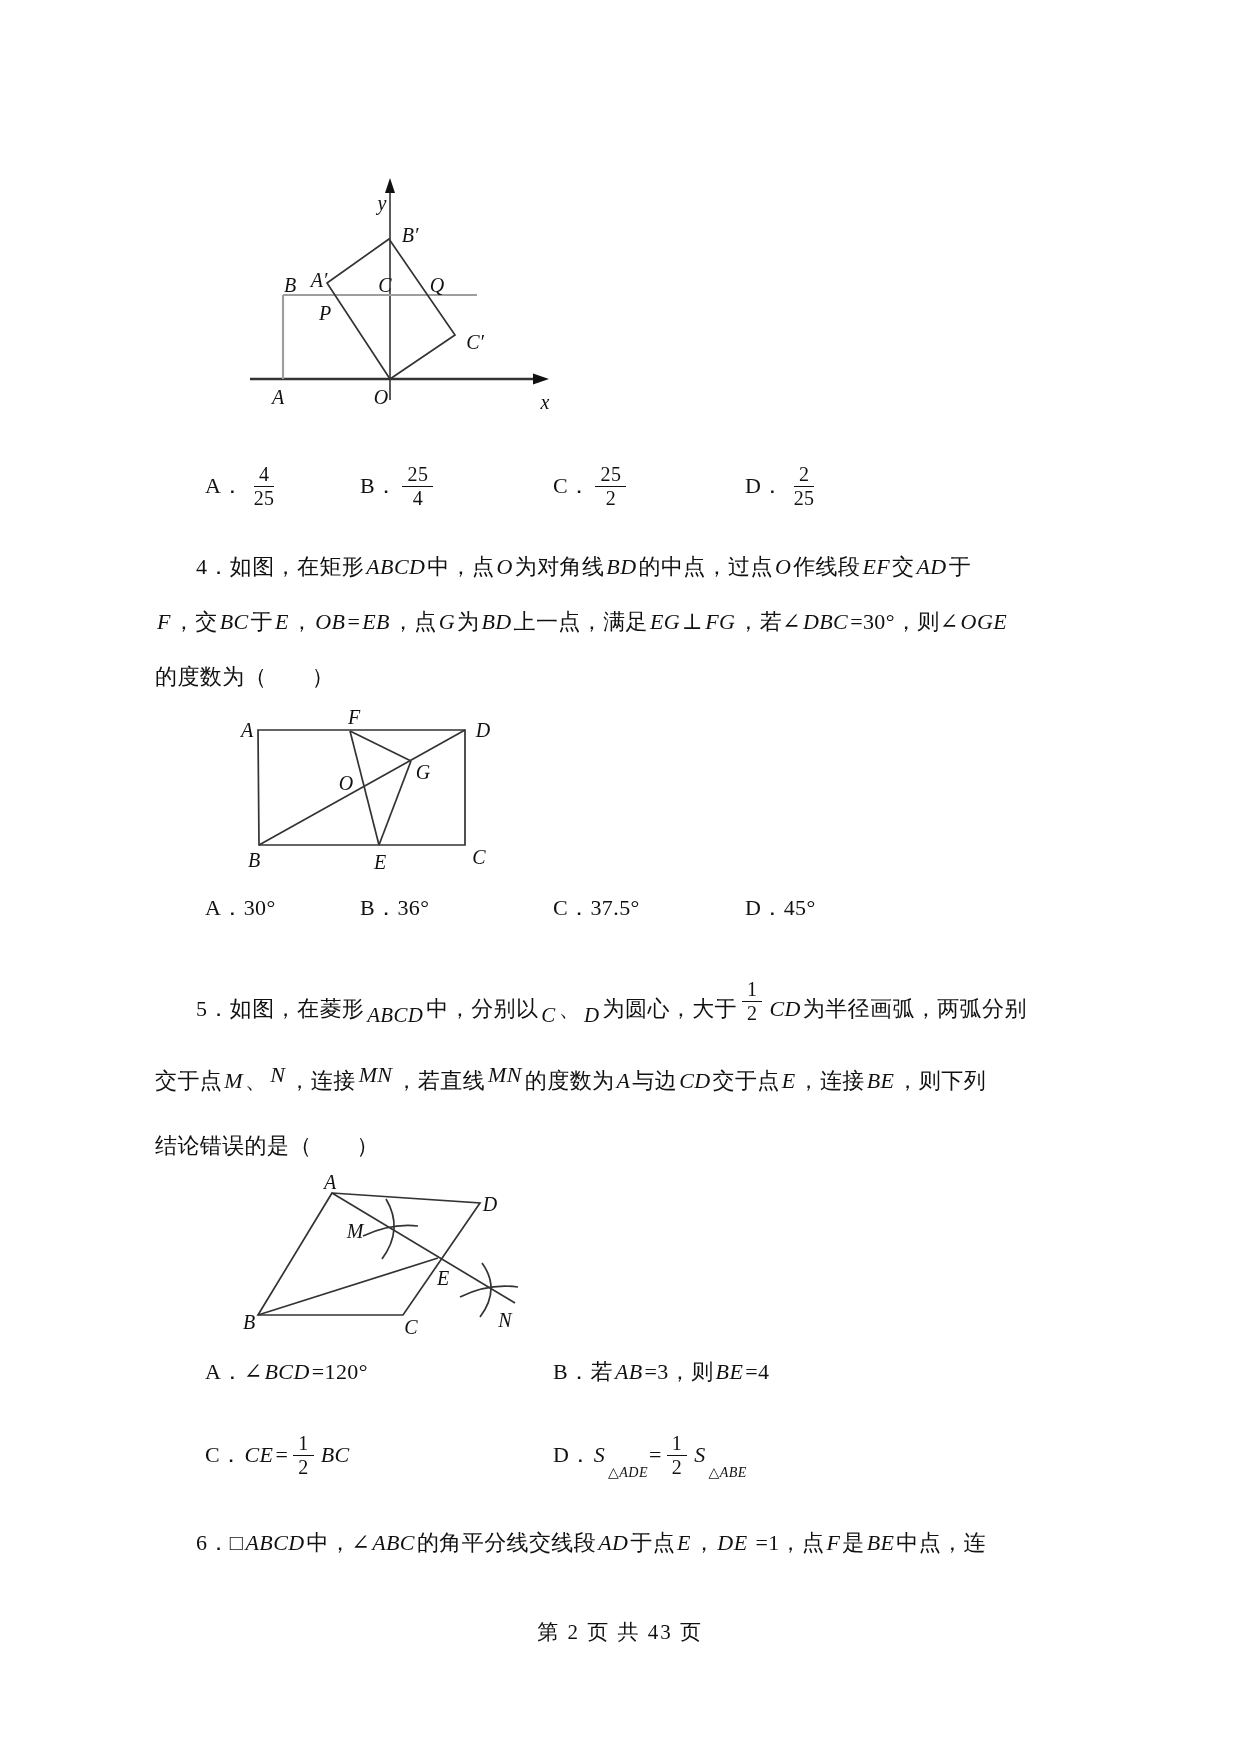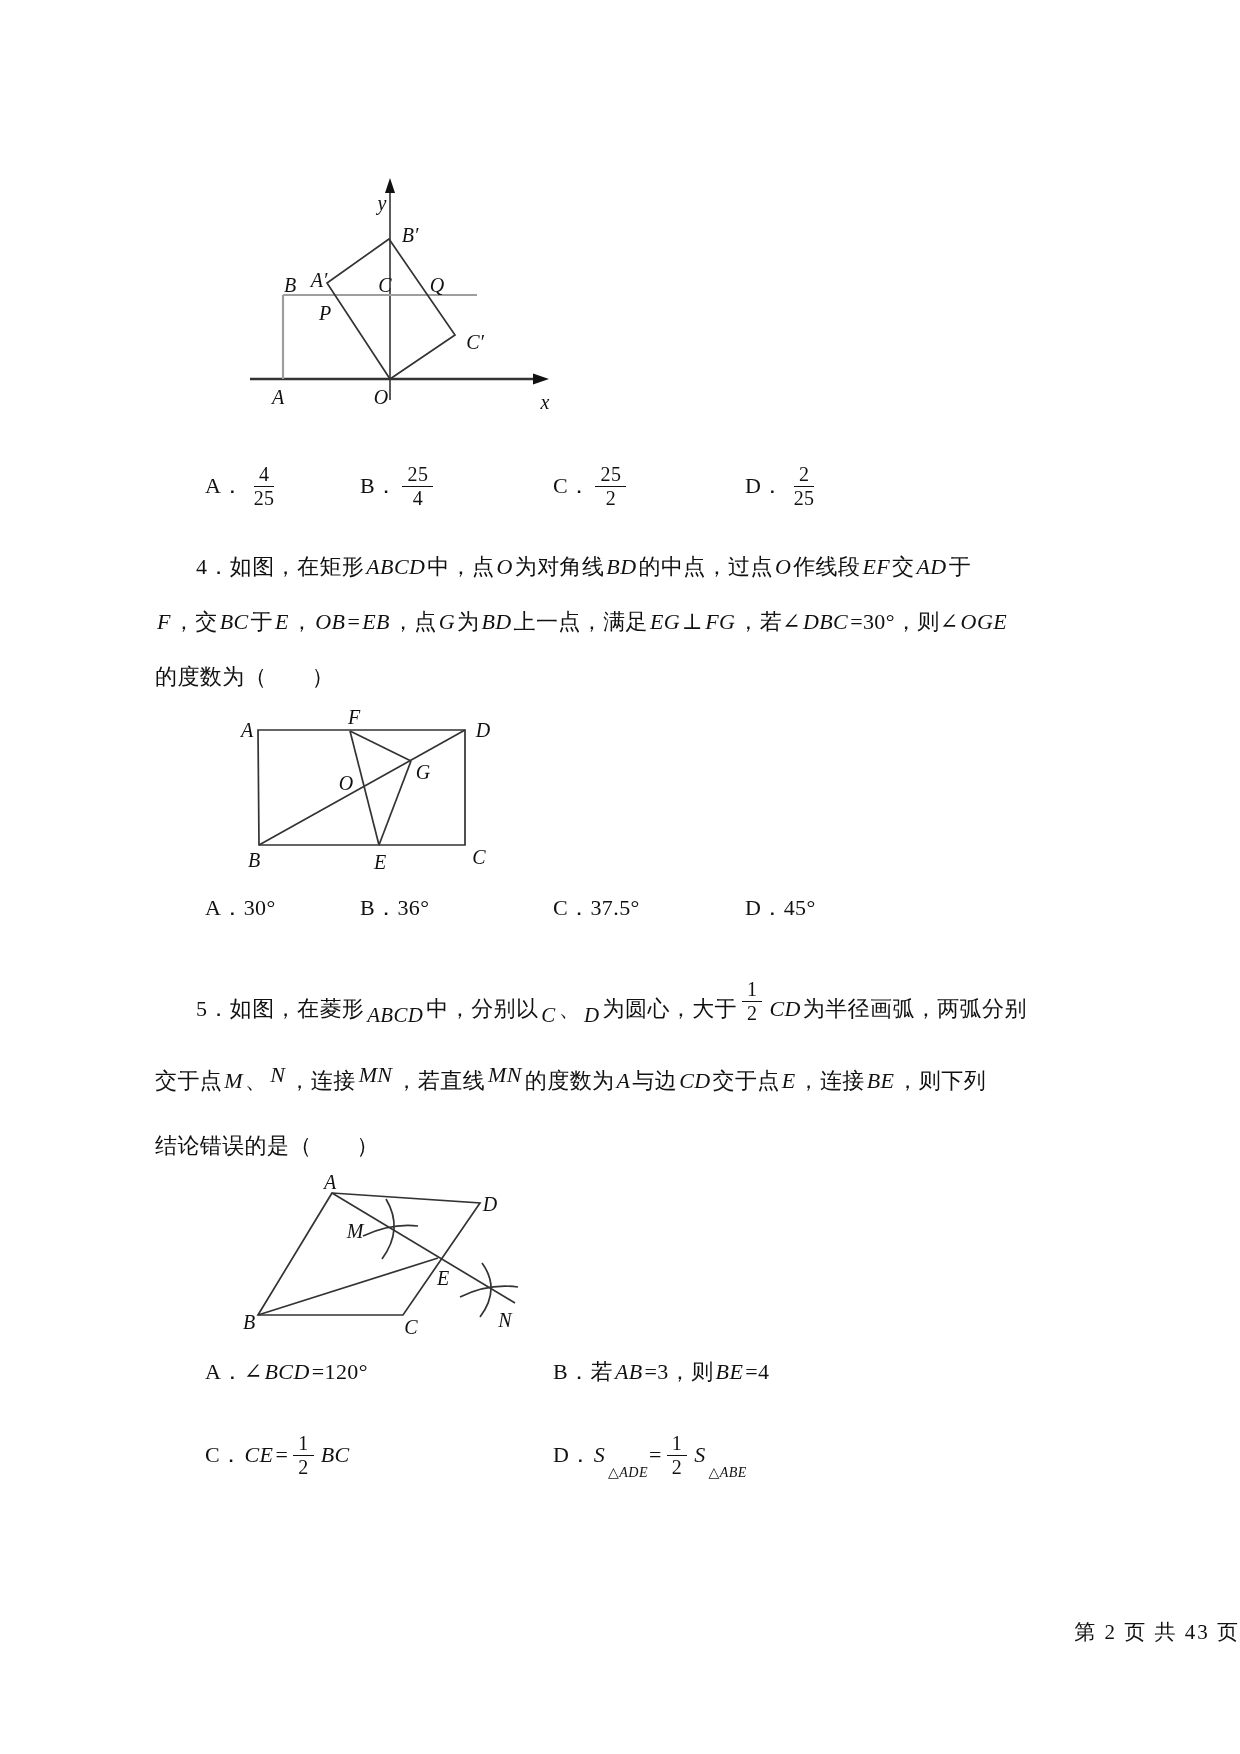--- a/index.html
+++ b/index.html
@@ -37,21 +37,21 @@
   .fig{position:absolute;}
   .fig line,.fig path,.fig polygon.rect{stroke:#333;stroke-width:1.7;fill:none;}
   .fig .gray{stroke:#9e9e9e;stroke-width:2.2;}
   .fig .arrow{fill:#111;stroke:none;}
   .fig text{
     font-family:"Liberation Serif",serif;font-style:italic;
     font-size:20px;fill:#111;text-anchor:middle;
   }
   .footer{
     position:absolute;left:0;top:1618px;width:1240px;
-    text-align:right;font-size:21px;letter-spacing:2px;
+    text-align:center;font-size:21px;letter-spacing:2px;
   }
 </style>
 </head>
 <body>
 
 <div class="page">
 
   <svg class="fig" style="left:235px;top:168px" width="330" height="250" viewBox="0 0 330 250">
 
     <line x1="15" y1="211" x2="303" y2="211" style="stroke-width:2.4"></line>
@@ -203,16 +203,17 @@
       <span class="sub">△ADE</span>
       <span> =</span>
       <span class="frac">
         <span class="num">1</span>
         <span class="den">2</span>
       </span>
       <span class="i">S</span>
       <span class="sub">△ABE</span>
     </span>
 
+  <div class="txt" style="left:196px;top:1527px"><span>6．□</span><span class="i">ABCD</span><span>中，∠</span><span class="i">ABC</span><span>的角平分线交线段</span><span class="i">AD</span><span>于点</span><span class="i">E</span><span>，</span><span class="i">DE</span><span> =1，点</span><span class="i">F</span><span>是</span><span class="i">BE</span><span>中点，连</span></div>
 
   <div class="footer">第 2 页 共 43 页</div>
 
 </div>
 
 </body></html>

